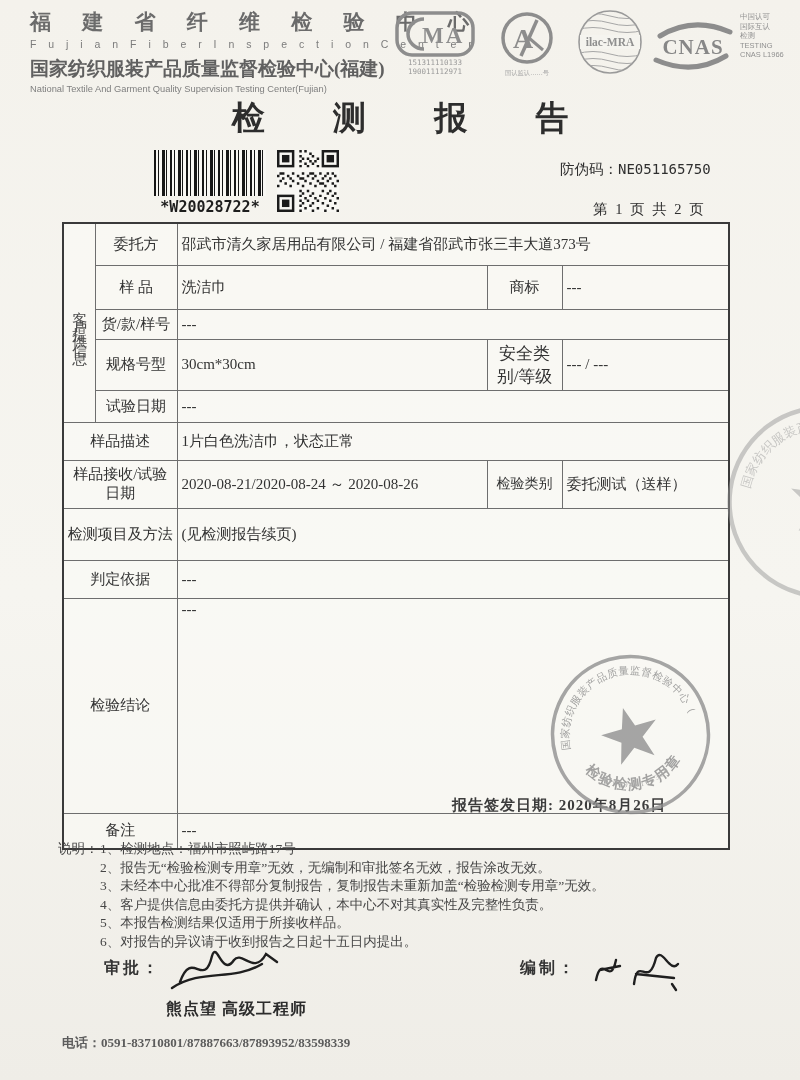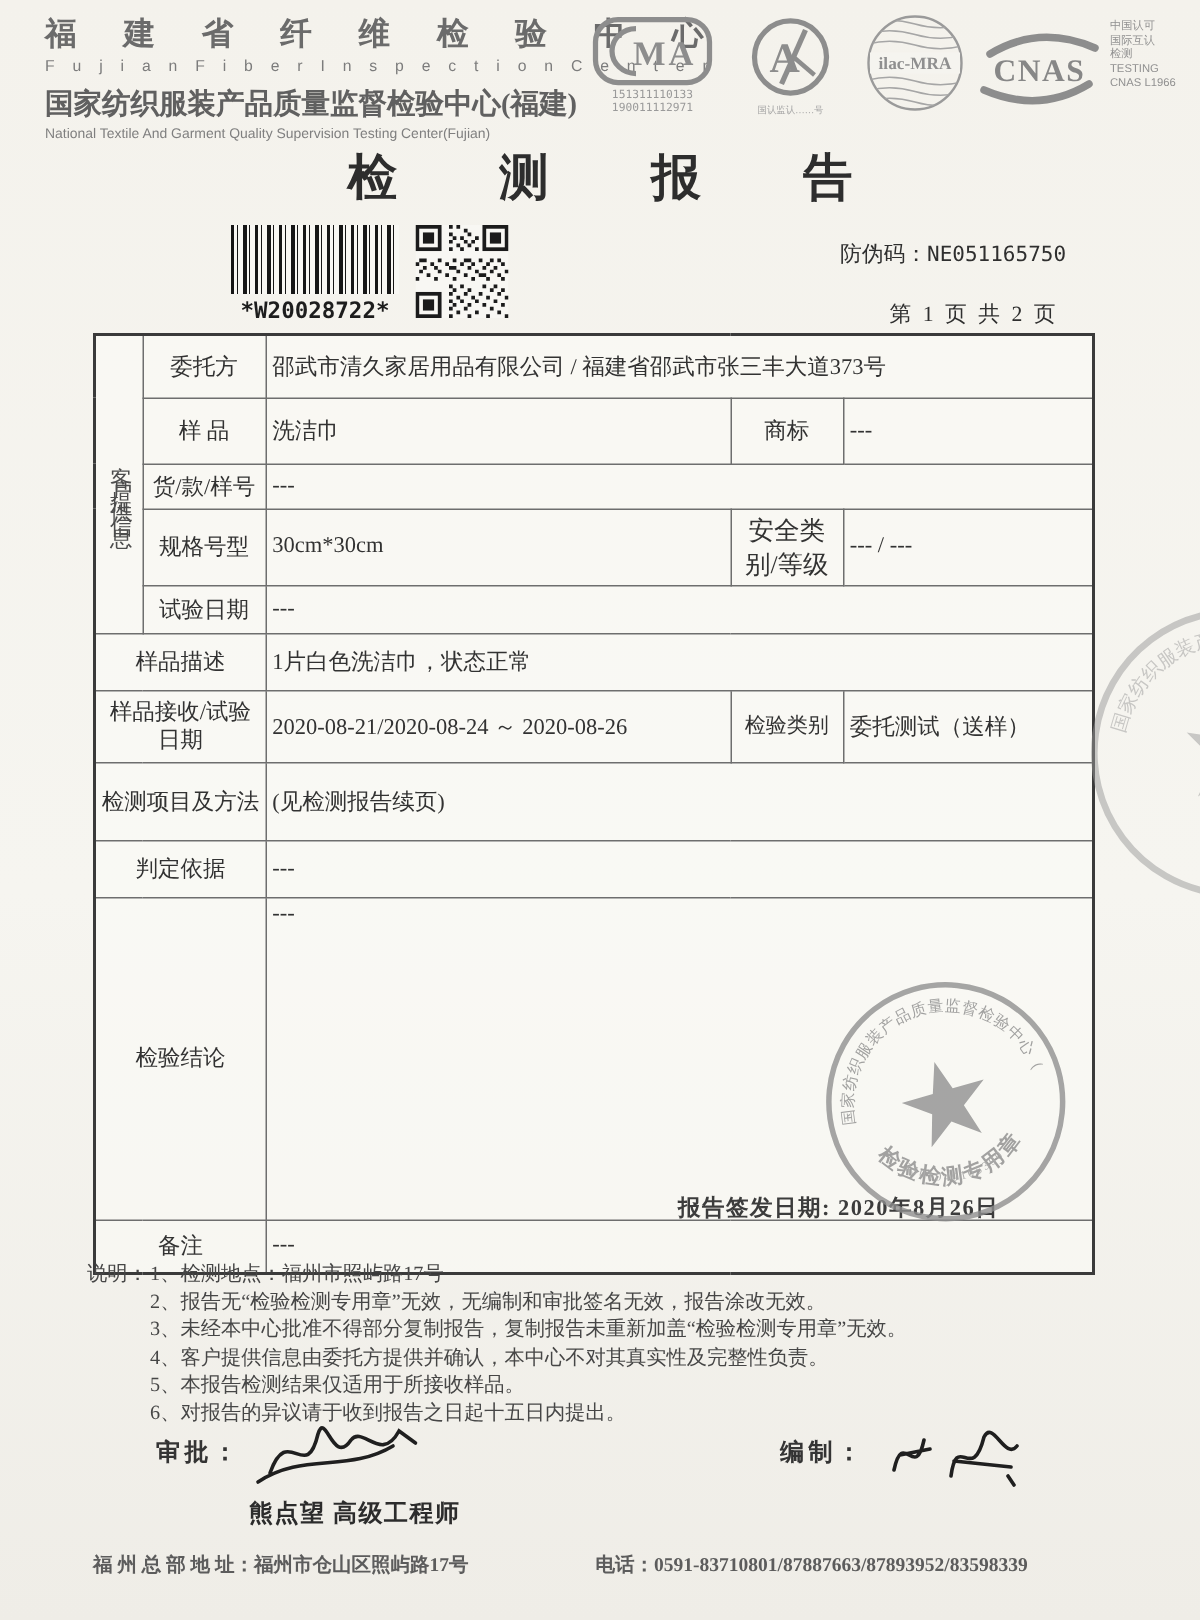--- a/index.html
+++ b/index.html
@@ -263,18 +263,17 @@
   </svg>
   <div class="sig-caption">熊点望 高级工程师</div>
 
   <div class="sig-label" style="left:520px;top:958px;">编制：</div>
   <svg class="sig-svg" style="left:586px;top:940px;" width="100" height="58" viewBox="0 0 100 58">
     <path d="M10,40 C16,12 24,48 30,20 M14,30 L34,26 M48,44 C52,14 62,50 70,18 C76,6 84,34 92,24 M50,34 L88,38 M86,44 l4,6" fill="none" stroke="#1f1f1f" stroke-width="2.4" stroke-linecap="round"></path>
   </svg>
 
   <div class="footer">
     <div class="row">
-      <div class="addr"><span>福 州 总 部 地 址：</span><span>福州市仓山区照屿路17号</span></div>
       <div>电话：0591-83710801/87887663/87893952/83598339</div>
     </div>
   </div>
 
 </div>
 
 </body></html>

